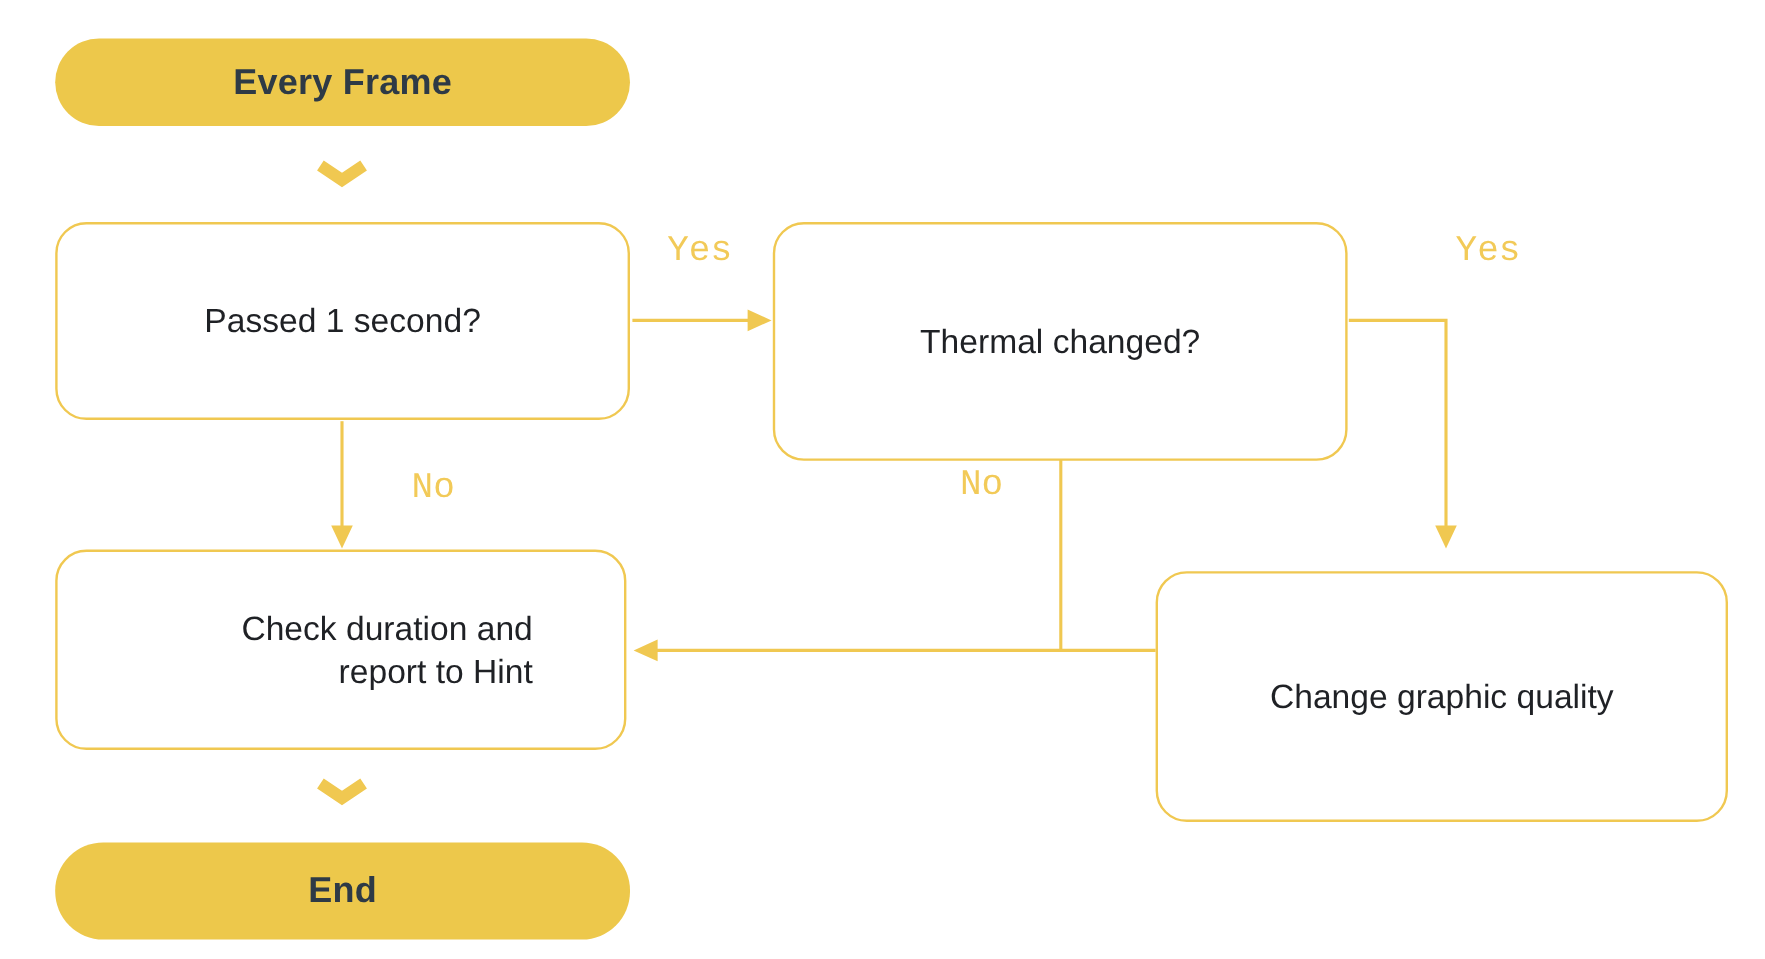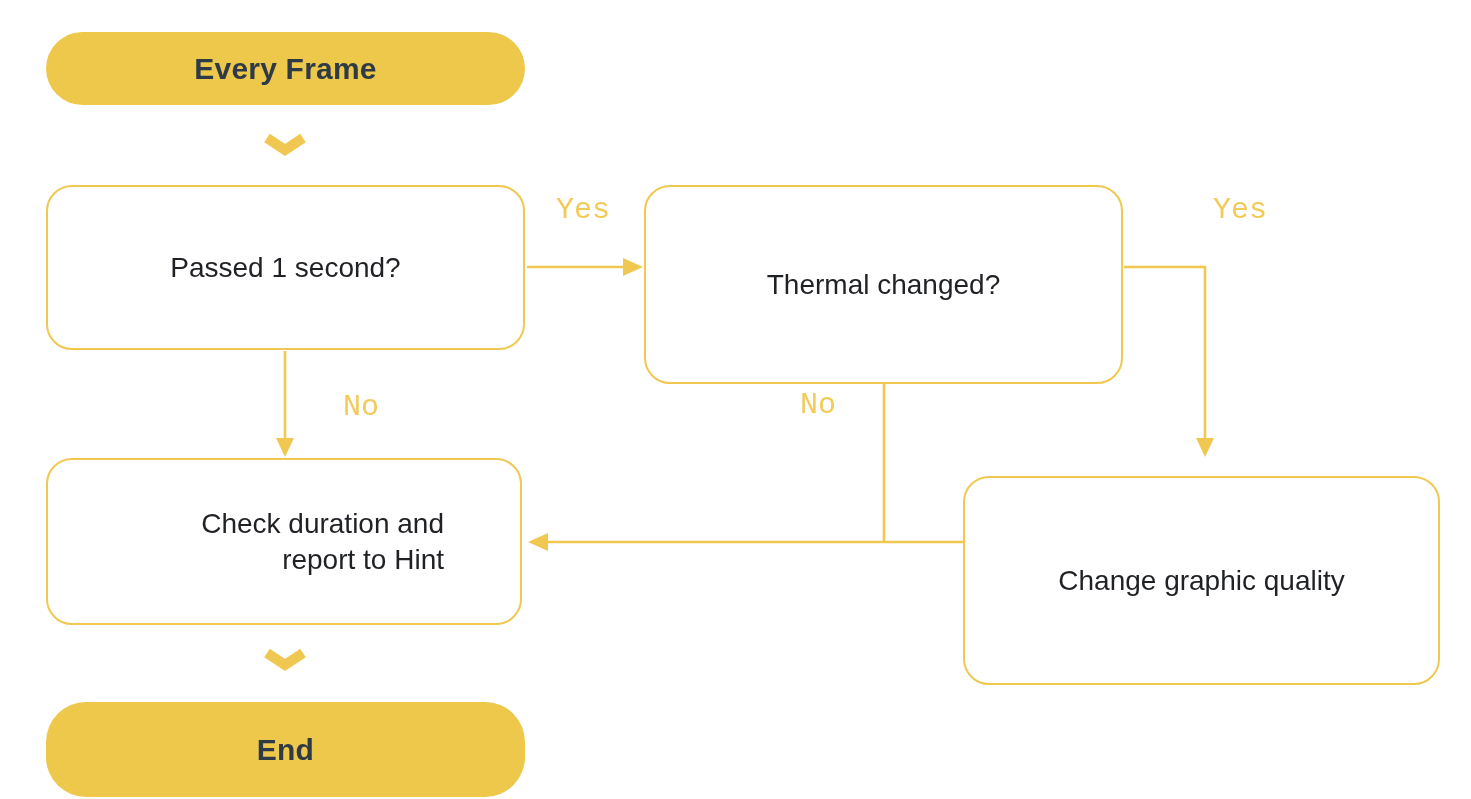--- a/index.html
+++ b/index.html
@@ -83,21 +83,21 @@
     font-weight:400;
     white-space:nowrap;
     font-family:Liberation Mono, monospace;
   }
   
   #node-start  {left:46px;  top:32px;  width:479px; height:73px;}
   #node-passed {left:46px;  top:185px; width:479px; height:165px;}
   #node-thermal{left:644px; top:185px; width:479px; height:199px;}
   #node-check  {left:46px;  top:458px; width:476px; height:167px;}
   #node-change {left:963px; top:476px; width:477px; height:209px;}
-  #node-end    {left:46px;  top:702px; width:479px; height:95px;}
+  #node-end    {left:46px;  top:702px; width:479px; height:81px;}
   
   #label-yes-1{left:583px;  top:210px;}
   #label-yes-2{left:1240px; top:210px;}
   #label-no-1 {left:361px;  top:407px;}
   #label-no-2 {left:818px;  top:405px;}
 </style>
 </head>
 <body>
 
 <div class="canvas">

